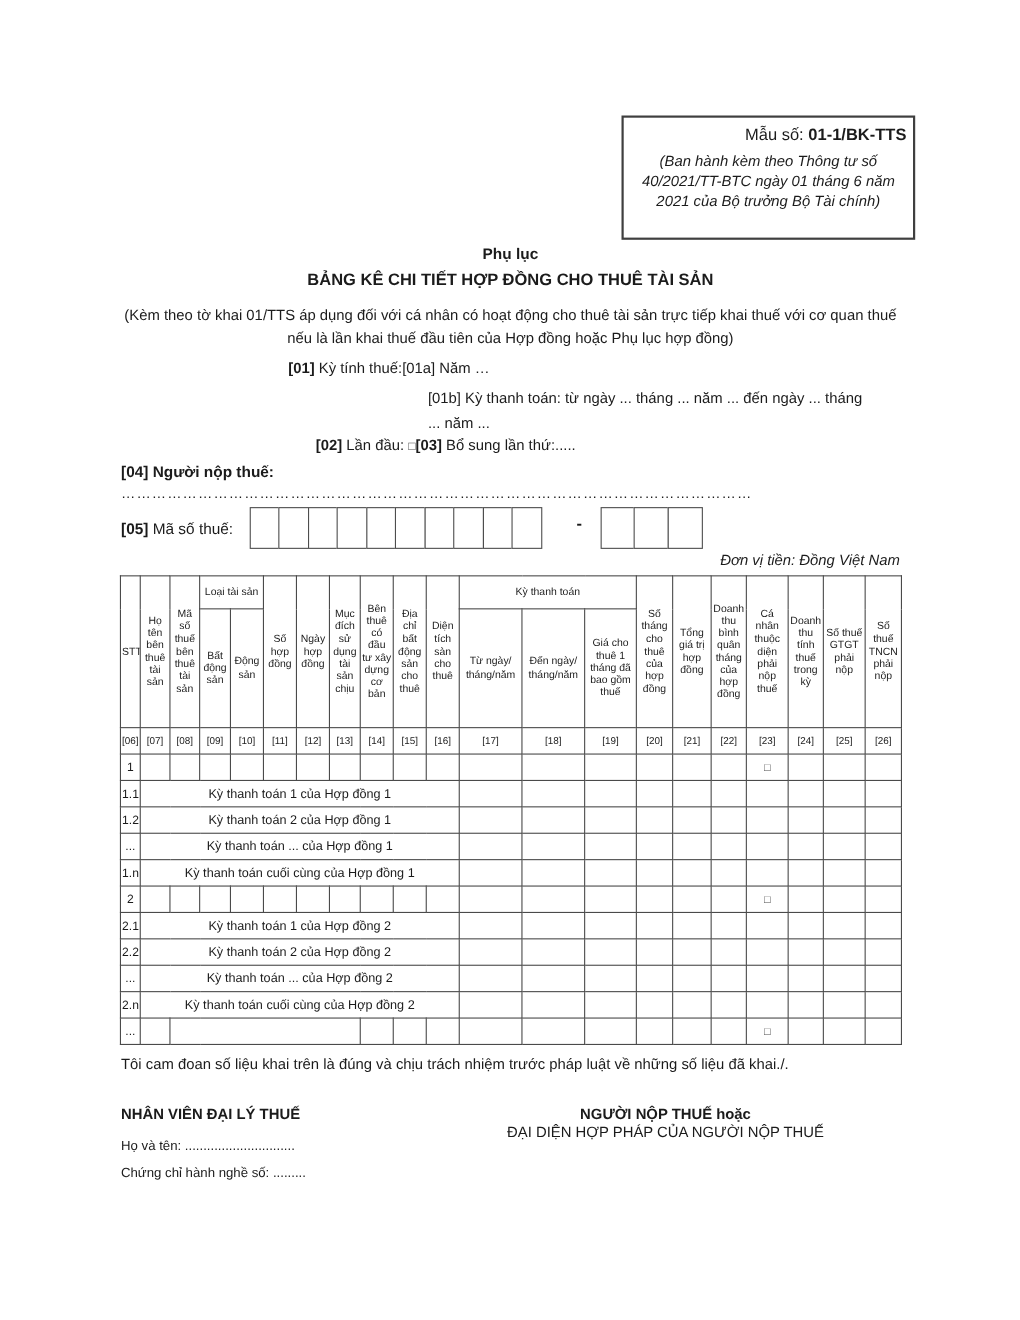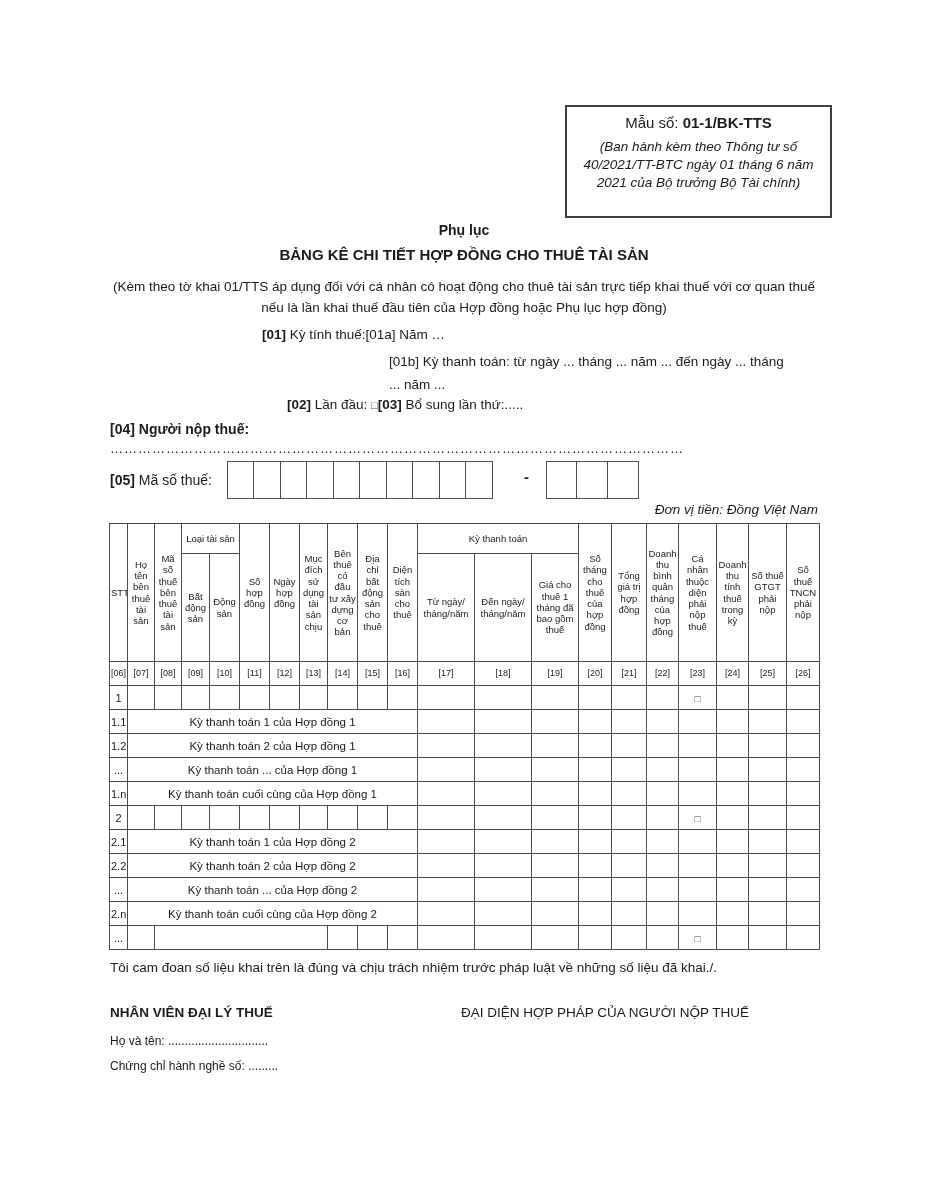--- a/index.html
+++ b/index.html
@@ -7,21 +7,21 @@
     width:927px;height:1200px;position:relative;background:#fff;
     font-family:"Liberation Sans","DejaVu Sans",sans-serif;
     color:#1b1b1b;
   }
   .abs{position:absolute;}
   
   .form-box{
     left:565px;top:105px;width:251px;min-height:96px;
     border:2px solid #3f3f3f;padding:7px 6px 6px 6px;text-align:center;
   }
-  .form-box .code-line{font-size:15px;margin-bottom:7px;}
+  .form-box .code-line{font-size:15px;margin-bottom:7px;text-align:right;}
   .form-box .issuance{font-size:13.5px;font-style:italic;line-height:1.32;}
   .b{font-weight:bold;}
   
   .phu-luc{left:110px;top:222px;width:708px;text-align:center;font-weight:bold;font-size:14px;}
   .main-title{left:110px;top:246px;width:708px;text-align:center;font-weight:bold;font-size:15px;}
   .subtitle{left:110px;top:277px;width:708px;text-align:center;font-size:13.5px;line-height:1.55;}
   
   .fs{font-size:13.5px;}
   .f01{left:262px;top:327px;}
   .f01b{left:389px;top:351px;width:404px;line-height:1.7;}
@@ -367,14 +367,15 @@
 
 <div class="abs declaration">Tôi cam đoan số liệu khai trên là đúng và chịu trách nhiệm trước pháp luật về những số liệu đã khai./.</div>
 
 <div class="abs sig-left">
   <div class="t">NHÂN VIÊN ĐẠI LÝ THUẾ</div>
   <div class="l">Họ và tên: ..............................</div>
   <div class="l">Chứng chỉ hành nghề số: .........</div>
 </div>
 
 <div class="abs sig-right">
+  <div class="t1">NGƯỜI NỘP THUẾ hoặc</div>
   <div class="t2">ĐẠI DIỆN HỢP PHÁP CỦA NGƯỜI NỘP THUẾ</div>
 </div>
 
 </body></html>

